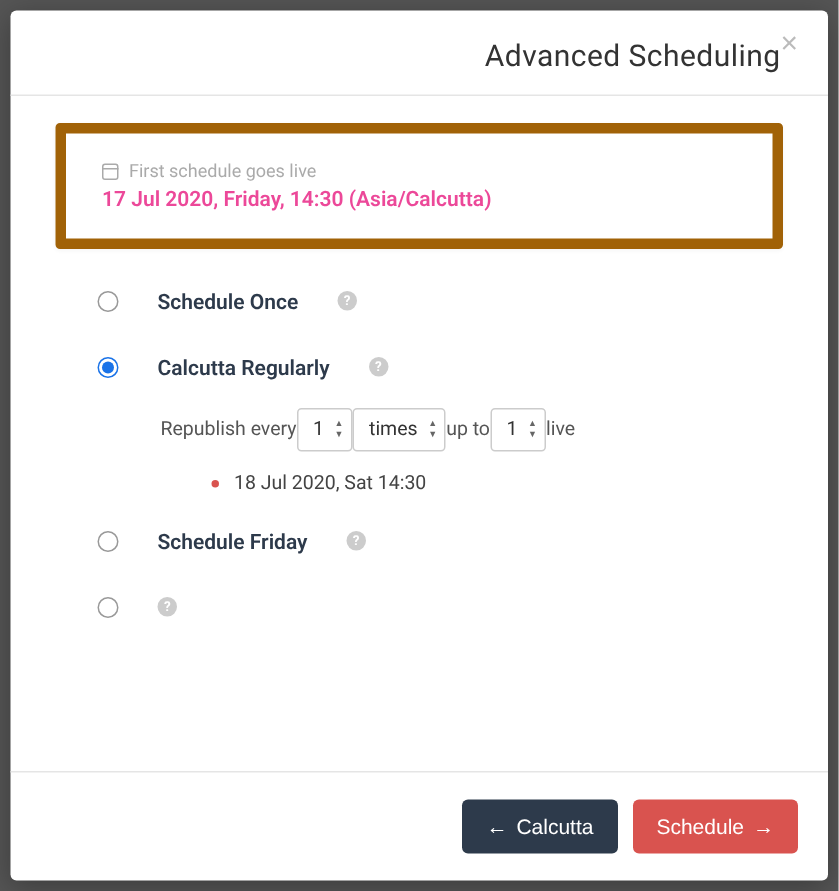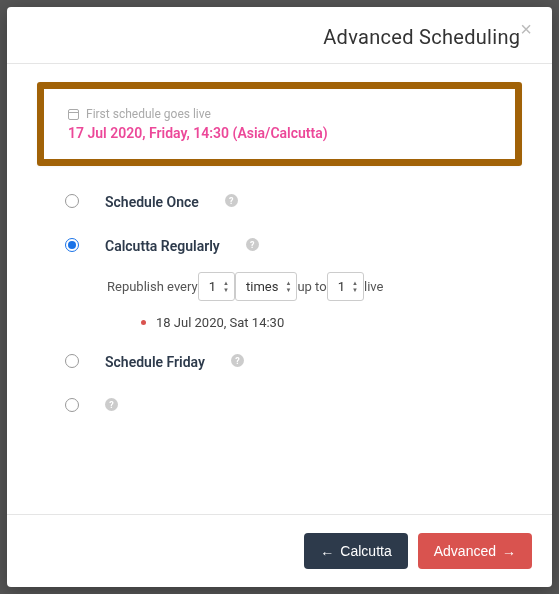--- a/index.html
+++ b/index.html
@@ -298,18 +298,18 @@
     </div>
 
   </div>
 
   <div class="modal-footer">
     <button class="btn btn-prev">
       <span class="arrow">←</span>
       <span>Calcutta</span>
     </button>
     <button class="btn btn-schedule">
-      <span>Advanced</span>
+      <span>Schedule</span>
       <span class="arrow">→</span>
     </button>
   </div>
 
 </div>
 
 </body></html>

